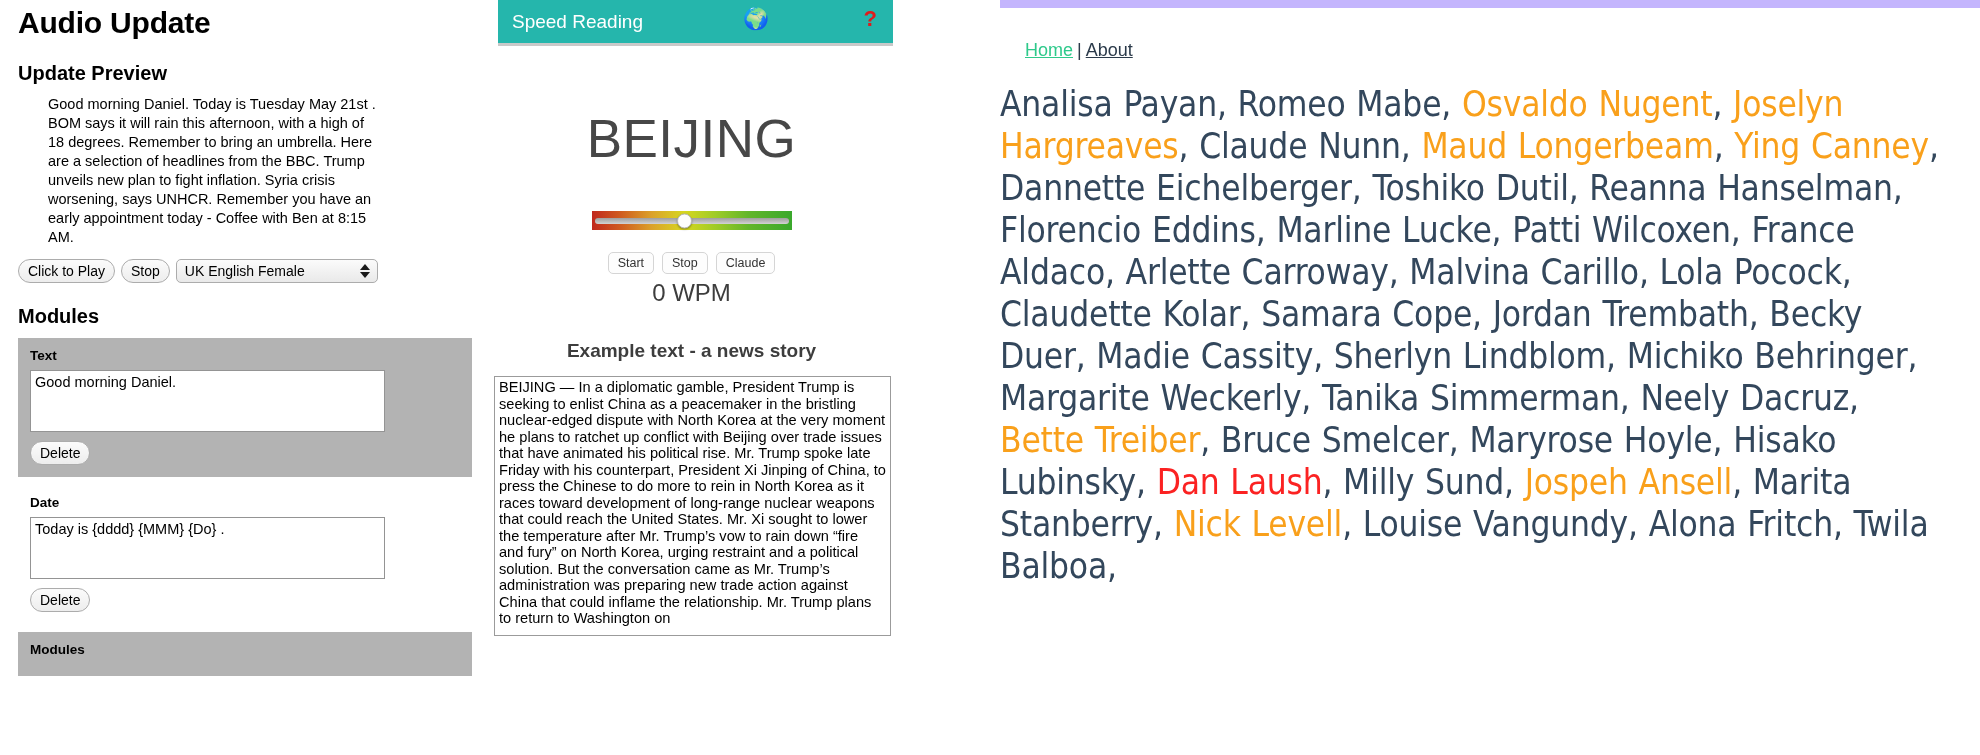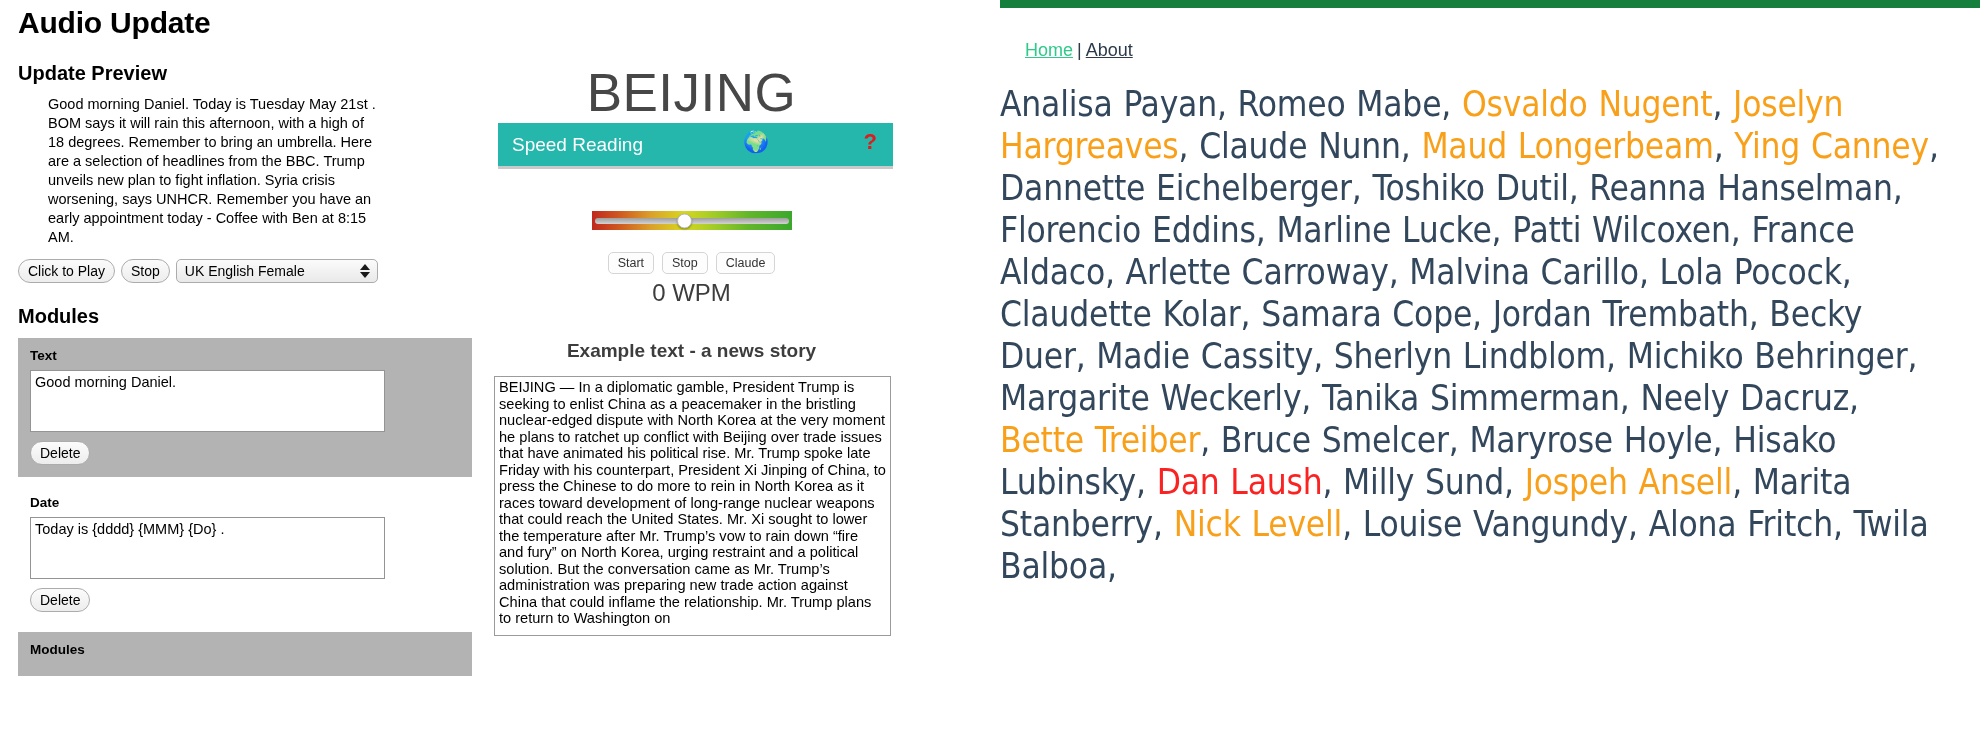--- a/index.html
+++ b/index.html
@@ -8,21 +8,21 @@
     width: 1980px; height: 755px;
     background: #ffffff;
     font-family: "Liberation Sans", sans-serif;
     overflow: hidden;
   }
 
   #root {
     position: relative;
     width: 1980px;
     height: 755px;
-    background: #15803d;
+    background: #c4b5fd;
   }
 
   
   #left-panel {
     position: absolute;
     left: 0; top: 0;
     width: 490px; height: 755px;
     background: #fff;
     padding: 0 18px;
     overflow: hidden;
@@ -333,27 +333,27 @@
     </div>
 
     <div class="module-card shaded">
       <div class="module-label">Modules</div>
     </div>
 
   </div>
 
   <div id="middle-panel">
 
-    <div id="sr-word">BEIJING</div>
-
     <div id="sr-header">
       <div id="sr-title">Speed Reading</div>
       <div id="sr-globe">🌍</div>
       <div id="sr-help">?</div>
     </div>
+
+    <div id="sr-word">BEIJING</div>
 
     <div id="sr-slider-wrap">
       <div id="sr-slider">
         <div id="sr-slider-track"></div>
         <div id="sr-slider-thumb" style="left: 85px;"></div>
       </div>
     </div>
 
     <div id="sr-btn-row">
       <button class="sr-btn">Start</button>

